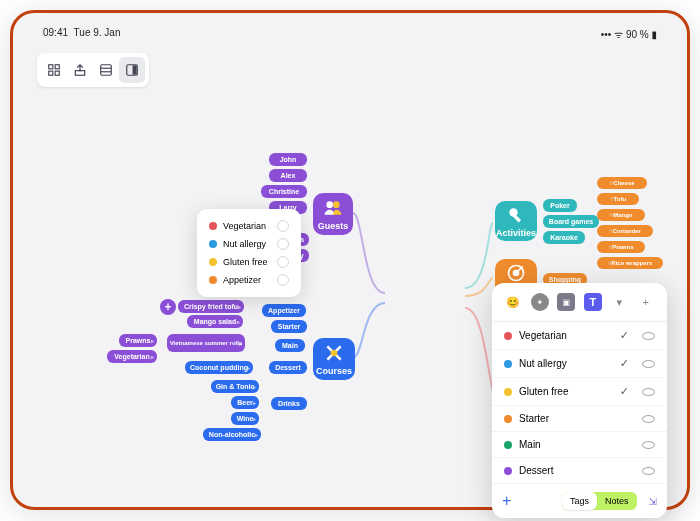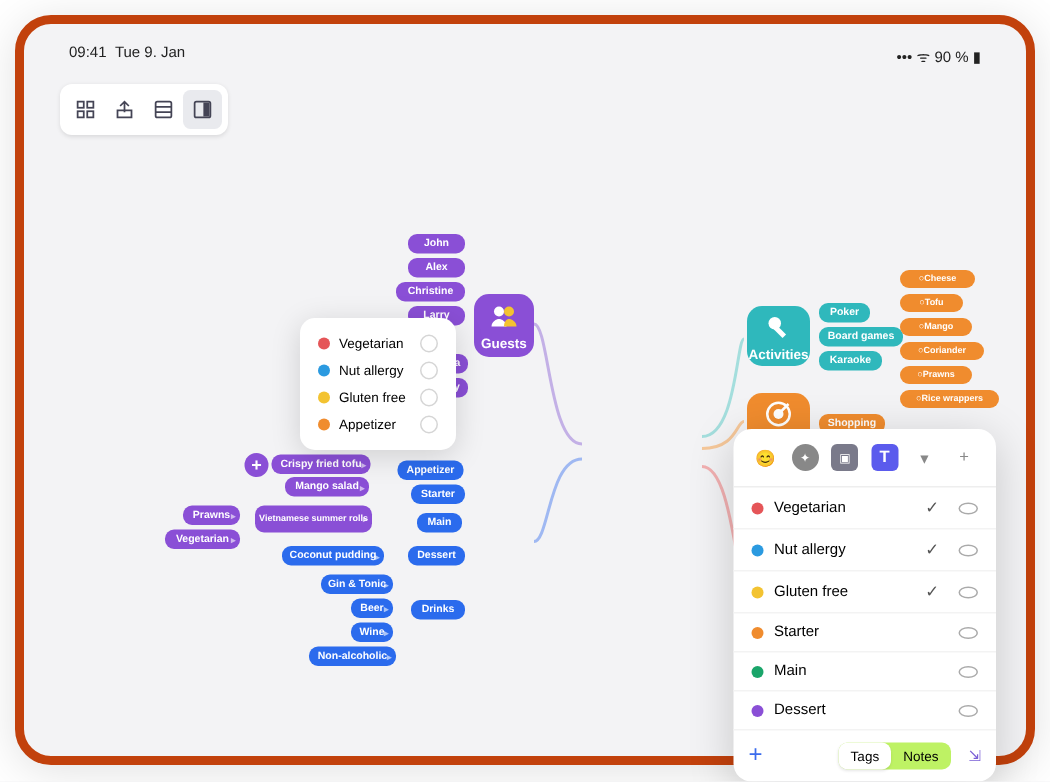--- a/index.html
+++ b/index.html
@@ -1,17 +1,17 @@
 <!DOCTYPE html>
 <html><head>
 <meta charset="utf-8">
 <style>
 * { box-sizing:border-box; margin:0; padding:0; font-family:-apple-system,BlinkMacSystemFont,"Segoe UI",sans-serif }
 body { background:#fff; width:700px; height:521px; overflow:hidden }
-.device { border:6px solid #c2410c; border-radius:24px; margin:10px; width:680px; height:500px; background:#f3f3f5; position:relative; box-shadow:0 4px 30px rgba(0,0,0,.12) }
+.device { border:3px solid #c2410c; border-radius:24px; margin:10px; width:680px; height:500px; background:#f3f3f5; position:relative; box-shadow:0 4px 30px rgba(0,0,0,.12) }
 .statusbar { position:absolute; top:14px; left:0; right:0; padding:0 30px; font-size:10px; color:#222; display:flex; justify-content:space-between }
 .toolbar { position:absolute; top:40px; left:24px; background:#fff; border-radius:8px; display:flex; gap:0; padding:4px; box-shadow:0 1px 3px rgba(0,0,0,.1) }
 .toolbar button { width:26px; height:26px; border:none; background:none; display:flex; align-items:center; justify-content:center; cursor:pointer; border-radius:5px; color:#445 }
 .toolbar button.active { background:#e9eaee }
 .canvas { position:absolute; inset:0 }
 .node { position:absolute; border-radius:6px; font-size:7px; font-weight:600; color:#fff; display:flex; align-items:center; justify-content:center; padding:3px 7px; white-space:nowrap }
 .bignode { position:absolute; border-radius:10px; color:#fff; display:flex; flex-direction:column; align-items:center; justify-content:center; font-size:9px; font-weight:700; gap:3px }
 .bignode svg,.bignode .icn { width:20px; height:20px }
 .purple { background:#8a4fd6 }
 .blue { background:#2b6bed }
@@ -100,20 +100,27 @@
         </svg>
       <span>Guests</span>
     </div>
     <div class="node purple" style="left:256px;top:140px;width:38px">John</div>
     <div class="node purple" style="left:256px;top:156px;width:38px">Alex</div>
     <div class="node purple" style="left:248px;top:172px;width:46px">Christine</div>
     <div class="node purple" style="left:256px;top:188px;width:38px">Larry</div>
     <div class="node purple" style="left:278px;top:220px;width:18px">ca</div>
     <div class="node purple" style="left:277px;top:236px;width:19px">hy</div>
 
+    <div class="bignode blue" style="left:300px;top:325px;width:42px;height:42px">
+      <svg viewBox="0 0 24 24">
+          <path d="M4 4l16 16M20 4L4 20" stroke="#fff" stroke-width="3"></path>
+          <circle cx="12" cy="12" r="4" fill="#f3c331"></circle>
+        </svg>
+      <span>Courses</span>
+    </div>
     <div class="node blue" style="left:249px;top:291px;width:44px">Appetizer</div>
     <div class="node blue" style="left:258px;top:307px;width:36px">Starter</div>
     <div class="node blue" style="left:262px;top:326px;width:30px">Main</div>
     <div class="node blue" style="left:256px;top:348px;width:38px">Dessert</div>
     <div class="node blue" style="left:258px;top:384px;width:36px">Drinks</div>
 
     <div class="plusfab" style="left:147px;top:286px">+</div>
     <div class="node purple" style="left:165px;top:287px;width:66px">Crispy fried tofu<span class="arrow">▸</span></div>
     <div class="node purple" style="left:174px;top:302px;width:56px">Mango salad<span class="arrow">▸</span></div>
     <div class="node purple" style="left:154px;top:321px;width:78px;height:18px;font-size:6px">Vietnamese summer rolls<span class="arrow">▸</span></div>

